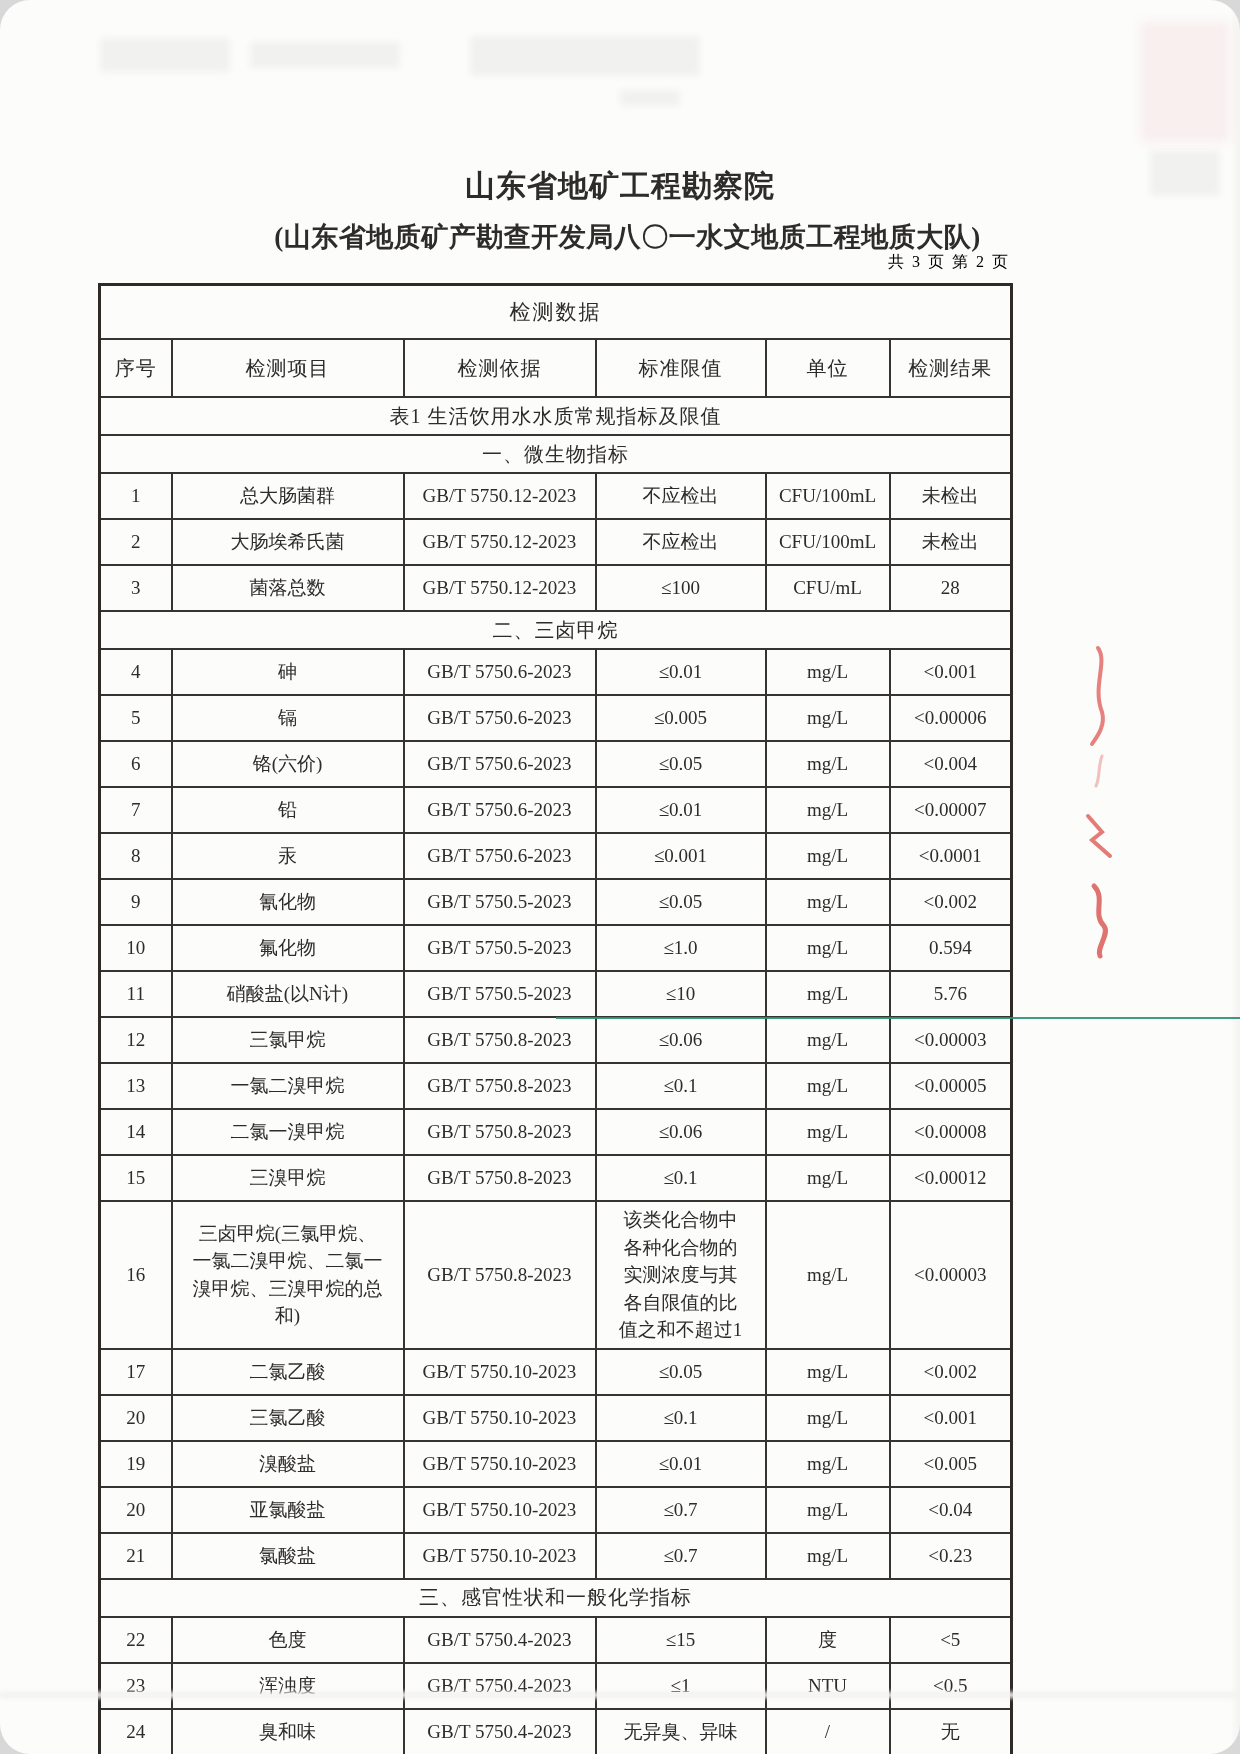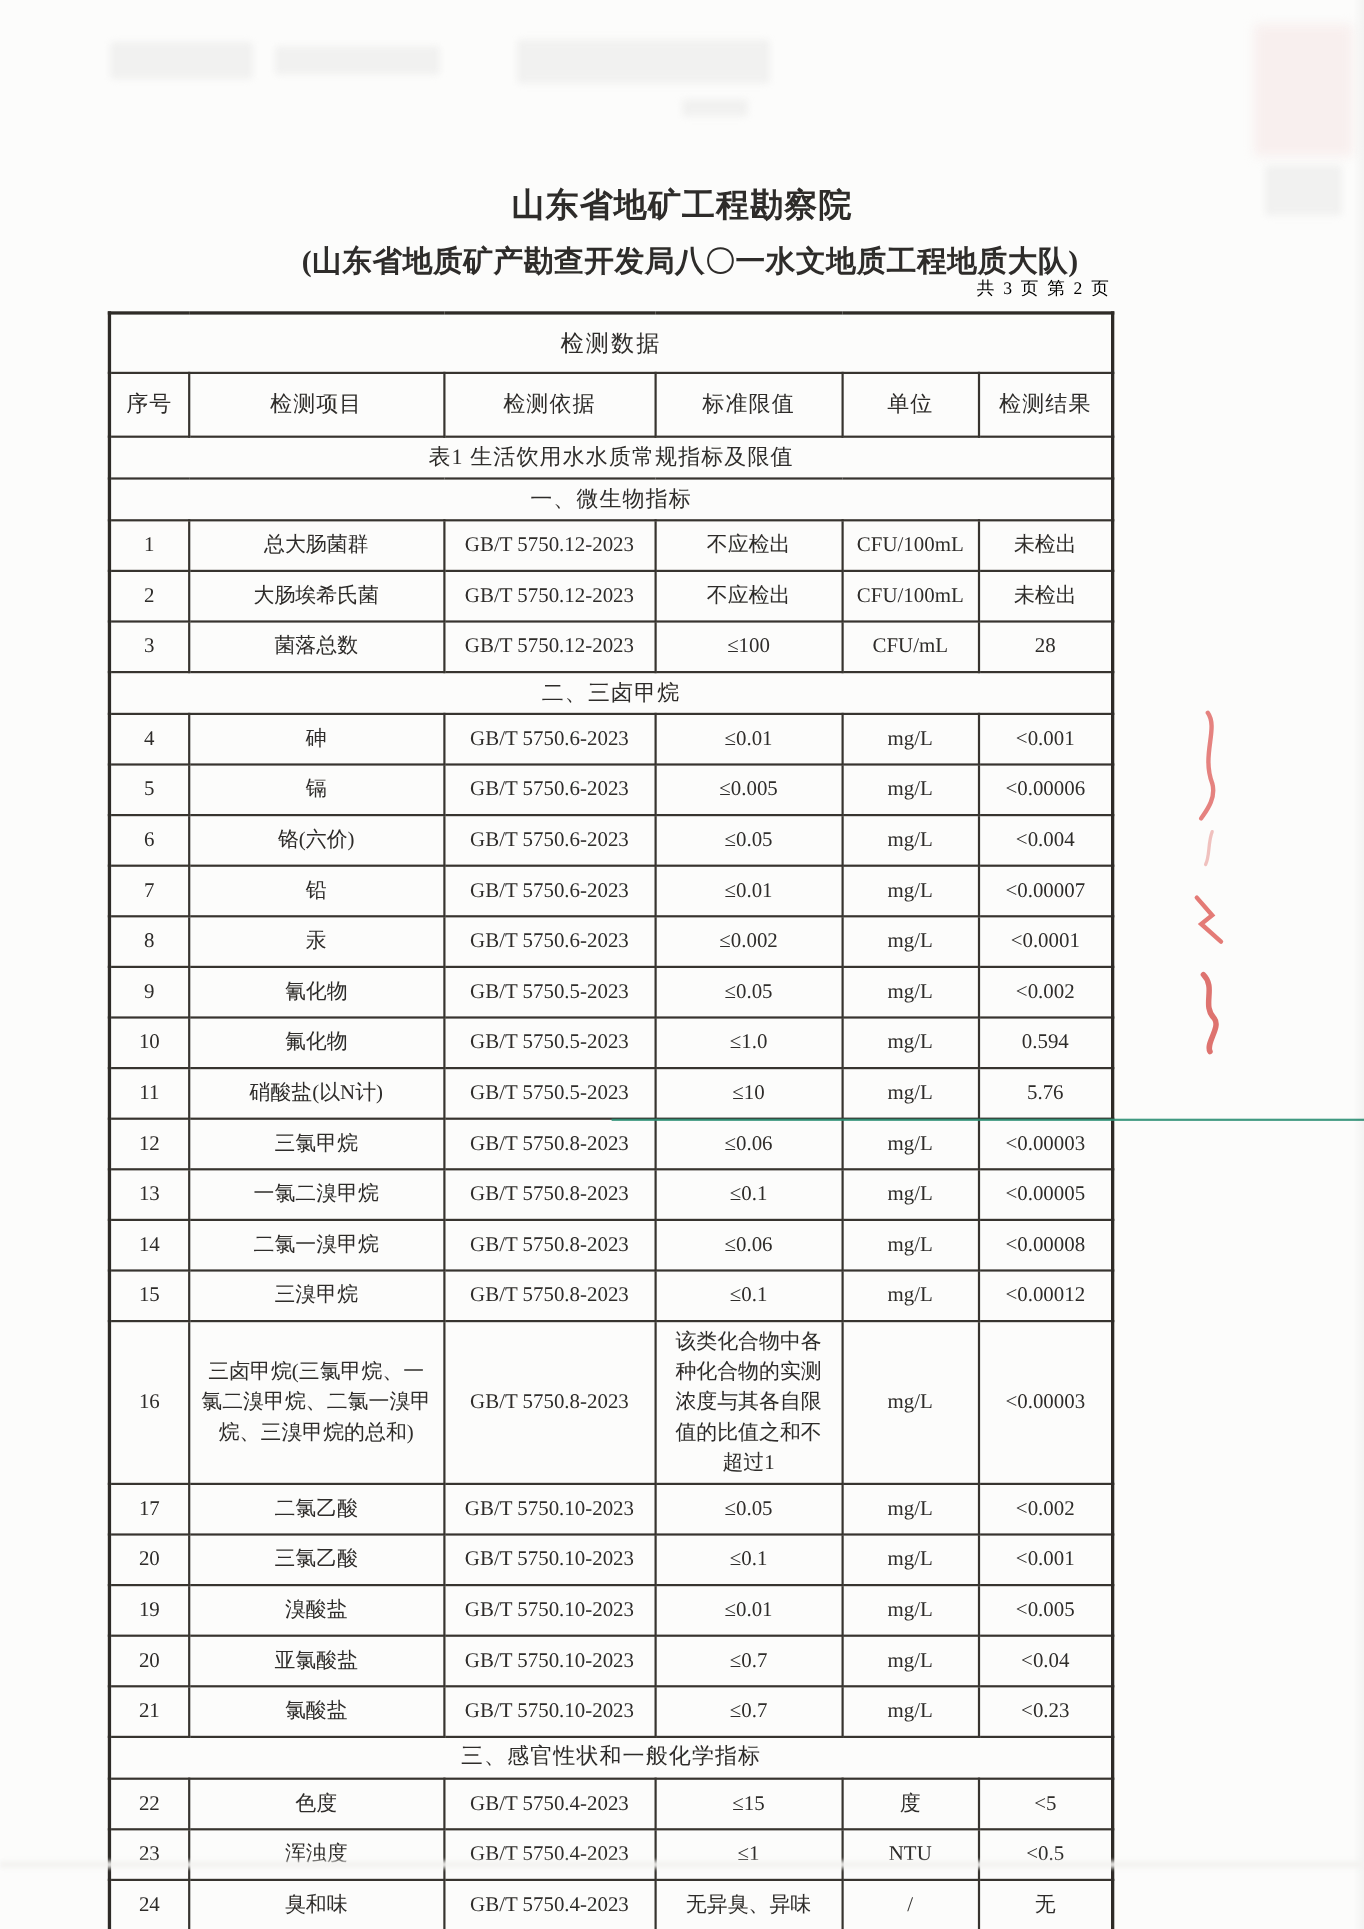--- a/index.html
+++ b/index.html
@@ -1,20 +1,21 @@
 <!DOCTYPE html>
 <html><head>
 <meta charset="utf-8">
 <style>
   html,body{margin:0;padding:0;background:#d8d8d8;}
   .page{
     position:relative;width:1240px;height:1754px;margin:0 auto;
     background:#fcfcfb;overflow:hidden;
     font-family:"Liberation Serif","DejaVu Serif",serif;
     color:#2e2c2a;
+    border-radius:30px;
   }
   
   .bleed{position:absolute;background:#f1f1f0;filter:blur(3px);border-radius:4px;}
   .bleed.pink{background:#f8efee;filter:blur(5px);}
   
   .titles{position:absolute;top:166px;left:0;width:100%;text-align:center;}
   .title1{font-size:30px;font-weight:bold;letter-spacing:1px;}
   .title2{font-size:27px;font-weight:bold;margin-top:12px;letter-spacing:0.5px;padding-left:15px;}
   .page-info{
     position:absolute;top:252px;left:98px;width:912px;
@@ -30,21 +31,21 @@
     text-align:center;vertical-align:middle;
     font-size:19px;font-weight:normal;
     padding:2px 8px;line-height:1.45;
     overflow:hidden;
   }
   table.report{border:3px solid #2e2b27;}
   tr.caption-row th{height:48px;font-size:21px;letter-spacing:2px;}
   tr.cols-row th{height:52px;font-size:20px;letter-spacing:1px;}
   tr.section-row td{height:32px;font-size:20px;letter-spacing:1px;}
   tr.data-row td{height:36px;}
-  tr.data-row td.cell-limit,tr.data-row td.cell-item{padding:4px 10px;}
+  tr.data-row td.cell-limit,tr.data-row td.cell-item{padding:4px 20px;}
   
   .green-line{position:absolute;height:2px;background:#2c8f74;opacity:.9;}
   .edge-marks{position:absolute;top:0;left:0;pointer-events:none;}
   .right-shade{position:absolute;top:0;right:0;width:10px;height:100%;
     background:linear-gradient(to right, rgba(0,0,0,0), rgba(0,0,0,0.035));}
   .bottom-streak{position:absolute;left:0;width:100%;height:6px;
     background:#f3f2f0;filter:blur(2px);}
 </style>
 </head>
 <body>
@@ -150,21 +151,21 @@
           <td class="cell-item">铅</td>
           <td class="cell-basis">GB/T 5750.6-2023</td>
           <td class="cell-limit">≤0.01</td>
           <td class="cell-unit">mg/L</td>
           <td class="cell-result">&lt;0.00007</td>
         </tr>
         <tr class="data-row">
           <td class="cell-no">8</td>
           <td class="cell-item">汞</td>
           <td class="cell-basis">GB/T 5750.6-2023</td>
-          <td class="cell-limit">≤0.002</td>
+          <td class="cell-limit">≤0.001</td>
           <td class="cell-unit">mg/L</td>
           <td class="cell-result">&lt;0.0001</td>
         </tr>
         <tr class="data-row">
           <td class="cell-no">9</td>
           <td class="cell-item">氰化物</td>
           <td class="cell-basis">GB/T 5750.5-2023</td>
           <td class="cell-limit">≤0.05</td>
           <td class="cell-unit">mg/L</td>
           <td class="cell-result">&lt;0.002</td>

